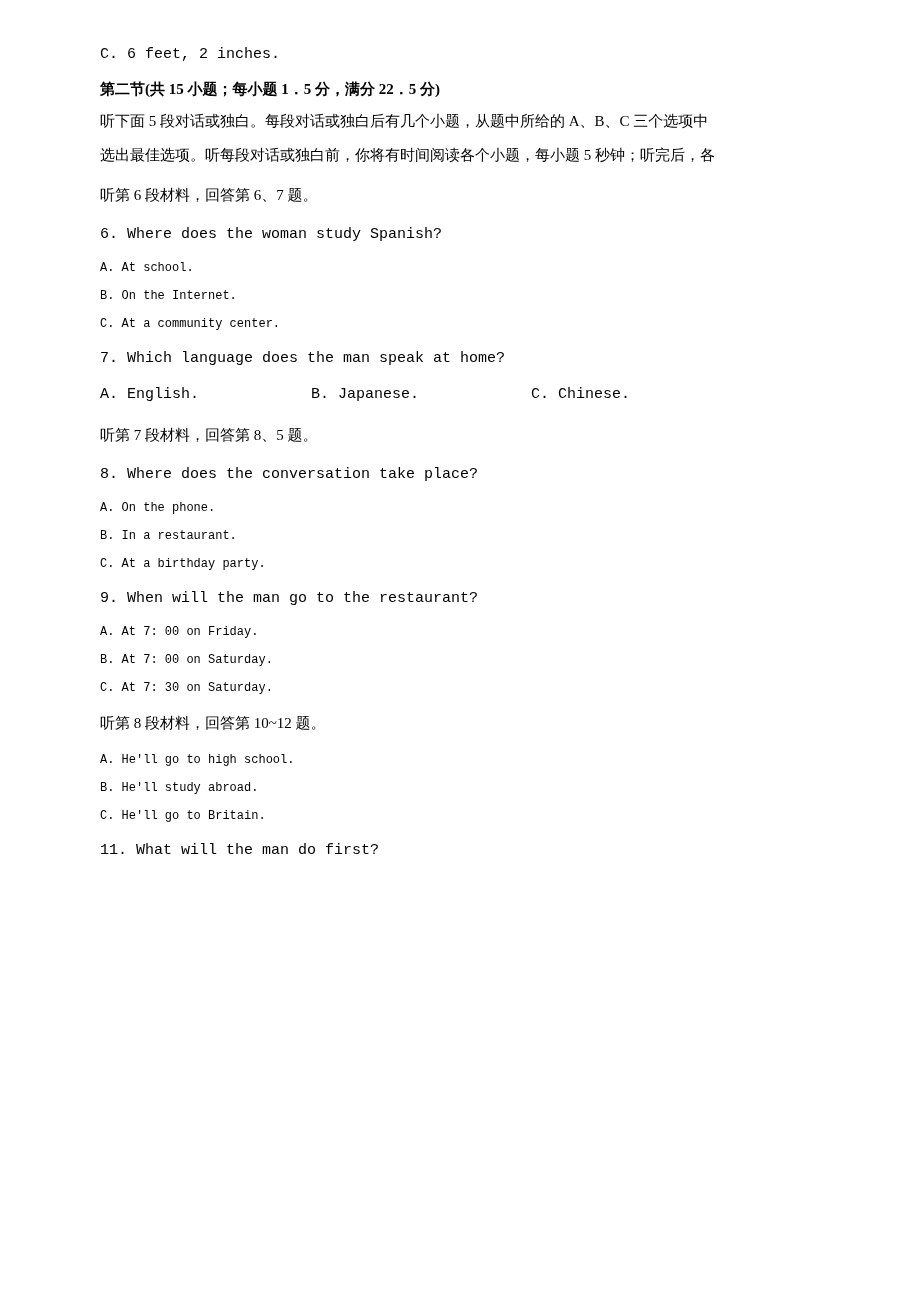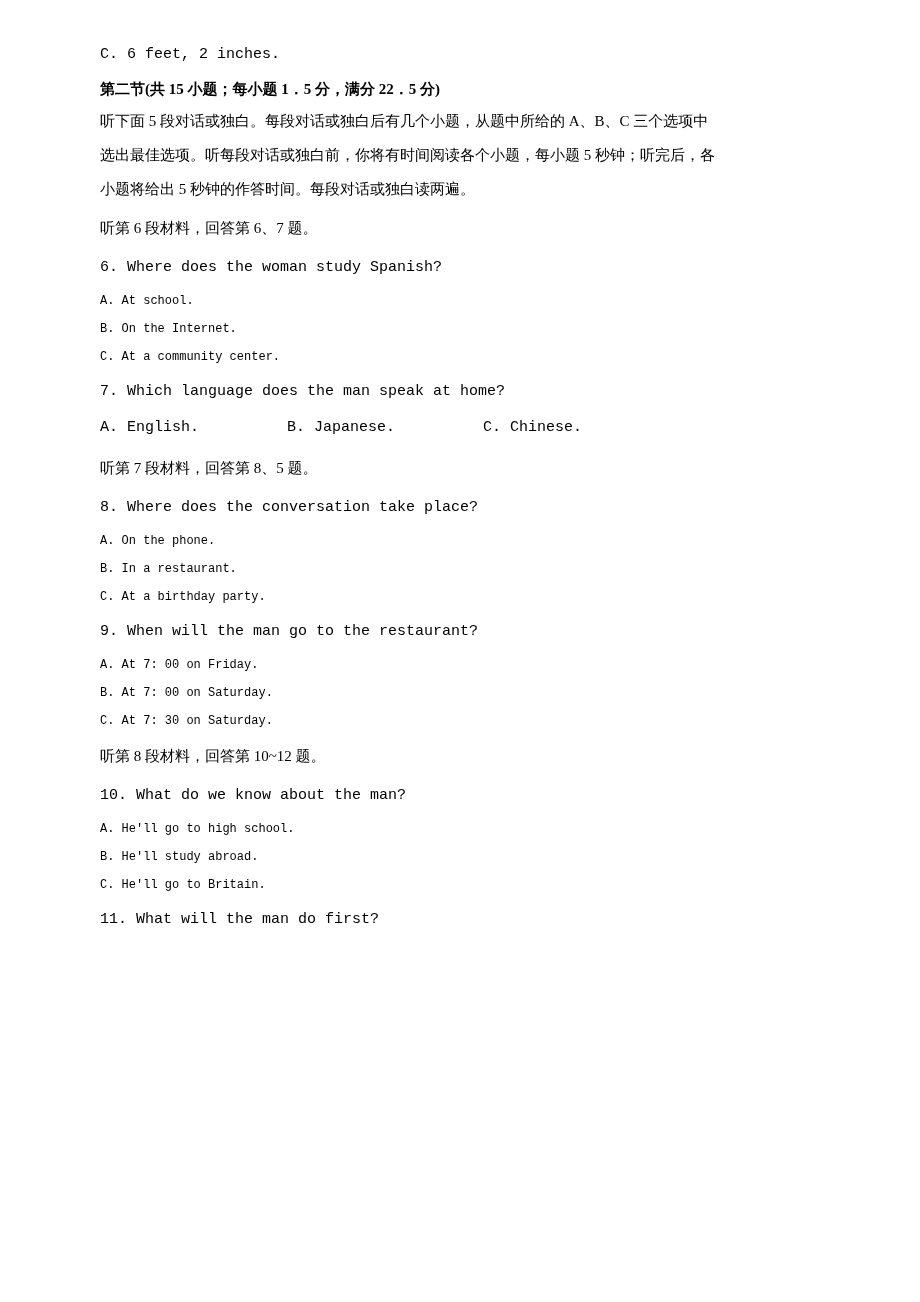--- a/index.html
+++ b/index.html
@@ -47,21 +47,21 @@
       font-size: 12px;
       line-height: 2;
       margin-bottom: 4px;
     }
     .option-inline {
       font-family: "Courier New", Courier, monospace;
       font-size: 15px;
       line-height: 2;
       margin-bottom: 6px;
       display: flex;
-      gap: 88px;
+      gap: 112px;
     }
     .subsection-header {
       font-size: 15px;
       line-height: 2;
       margin-bottom: 6px;
     }
     .spacer {
       height: 4px;
     }
   </style>
@@ -71,21 +71,20 @@
 <div class="content-block">
 
   <div class="line-mono">C.  6 feet,  2 inches.</div>
 
   <div class="spacer"></div>
 
   <div class="section-header">第二节(共 15 小题；每小题 1．5 分，满分 22．5 分)</div>
 
   <div class="instruction">听下面 5 段对话或独白。每段对话或独白后有几个小题，从题中所给的 A、B、C 三个选项中</div>
   <div class="instruction">选出最佳选项。听每段对话或独白前，你将有时间阅读各个小题，每小题 5 秒钟；听完后，各</div>
-  <div class="instruction">小题将给出 5 秒钟的作答时间。每段对话或独白读两遍。</div>
 
   <div class="spacer"></div>
 
   <div class="subsection-header">听第 6 段材料，回答第 6、7 题。</div>
 
   <div class="spacer"></div>
 
   <div class="question-line">6.  Where does the woman study Spanish?</div>
 
   <div class="option-line">A.  At school.</div>
@@ -121,21 +120,20 @@
   <div class="option-line">A.  At 7: 00 on Friday.</div>
   <div class="option-line">B.  At 7: 00 on Saturday.</div>
   <div class="option-line">C.  At 7: 30 on Saturday.</div>
 
   <div class="spacer"></div>
 
   <div class="subsection-header">听第 8 段材料，回答第 10~12 题。</div>
 
   <div class="spacer"></div>
 
-  <div class="question-line">10.  What do we know about the man?</div>
 
   <div class="option-line">A.  He'll go to high school.</div>
   <div class="option-line">B.  He'll study abroad.</div>
   <div class="option-line">C.  He'll go to Britain.</div>
 
   <div class="spacer"></div>
 
   <div class="question-line">11.  What will the man do first?</div>
 
 </div>

